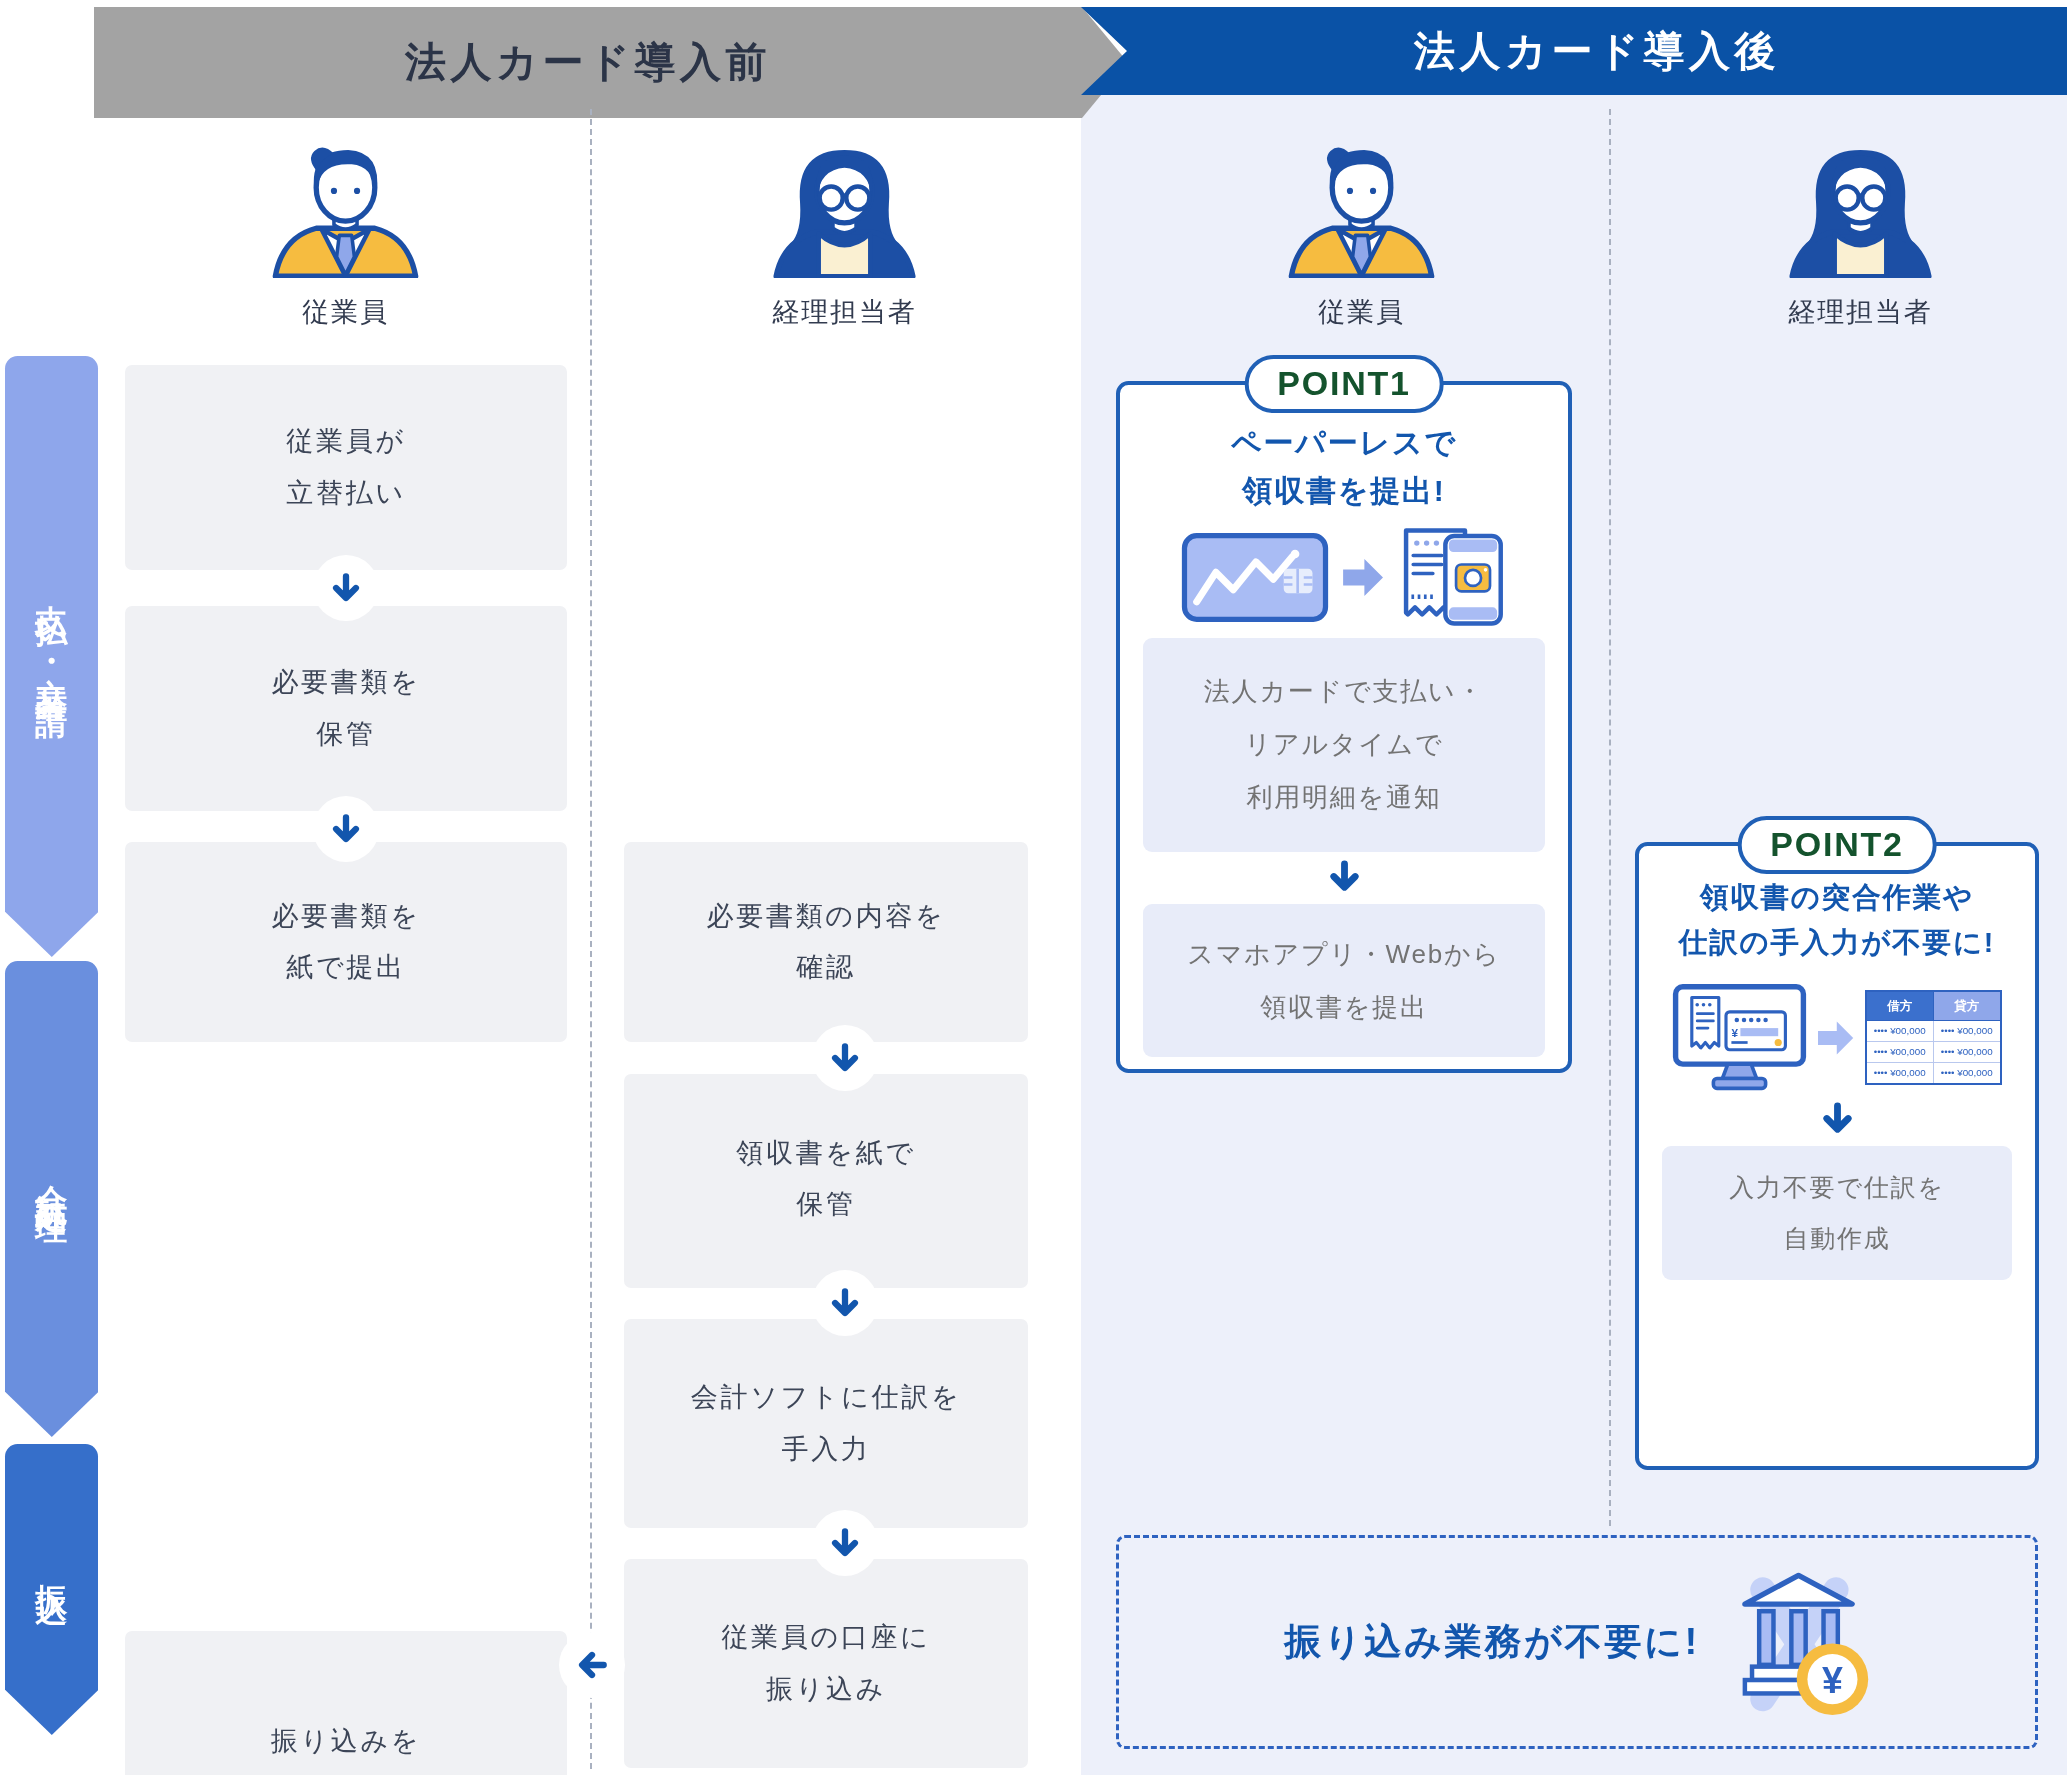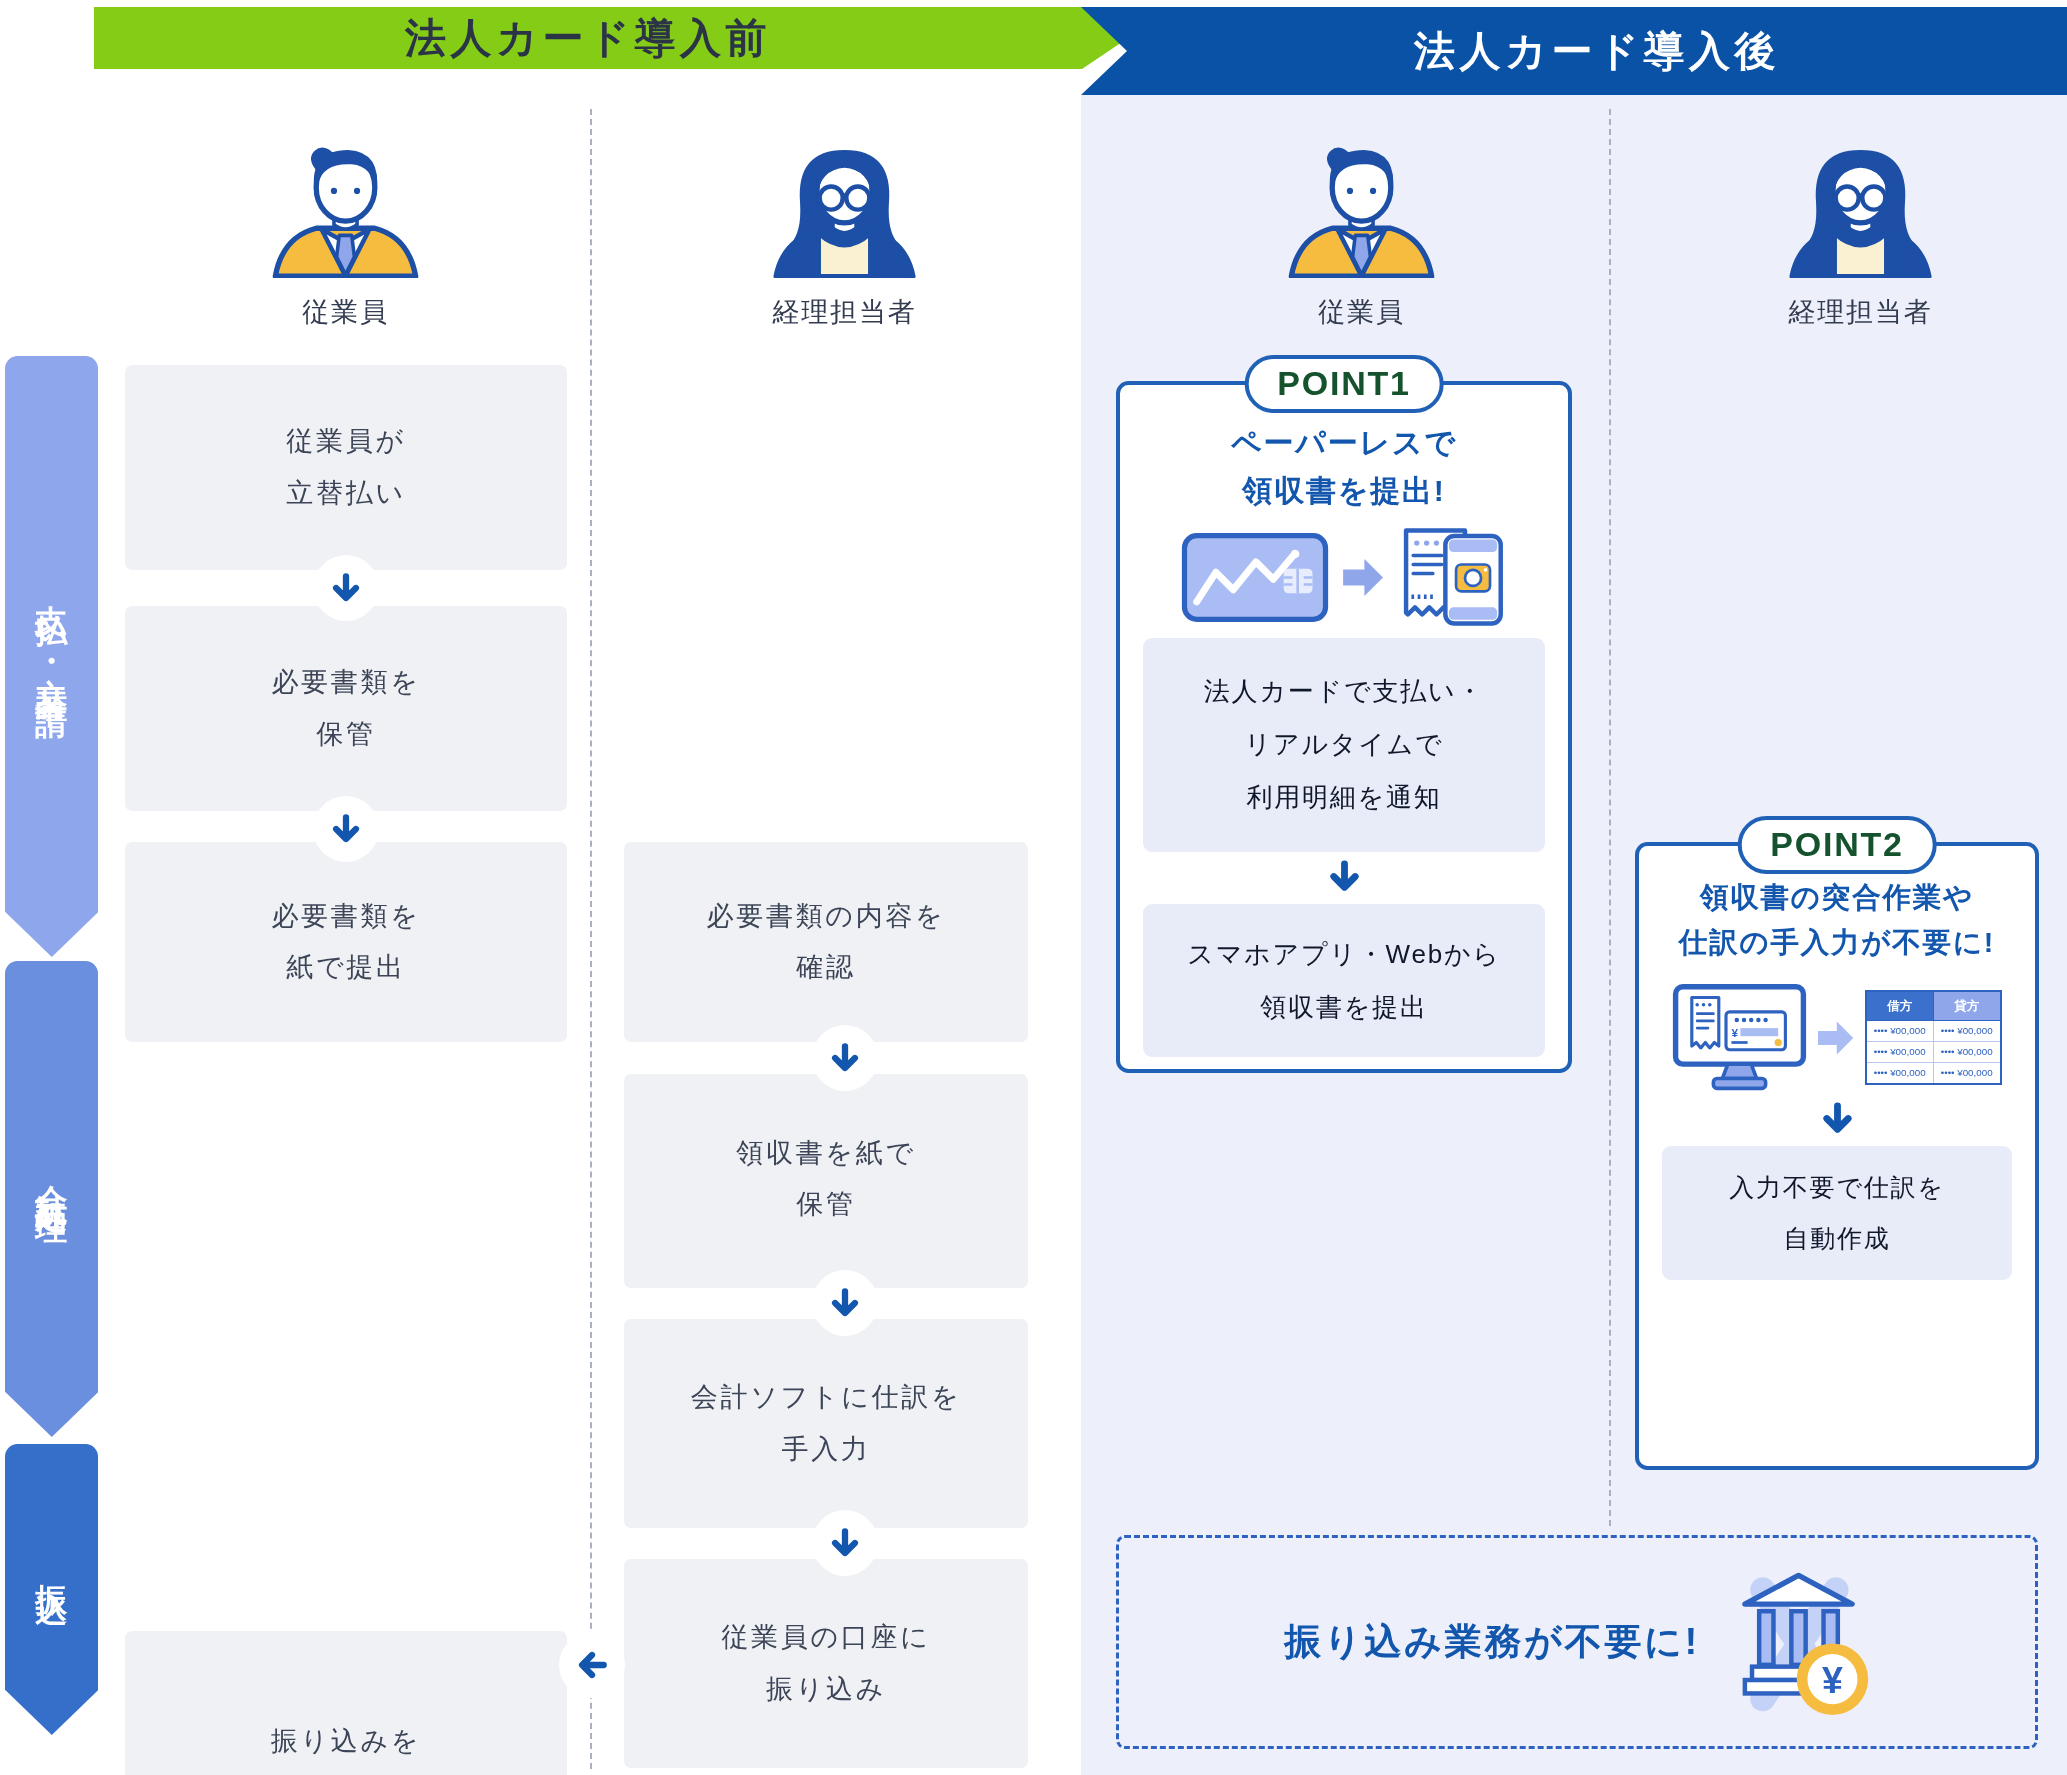--- a/index.html
+++ b/index.html
@@ -9,21 +9,21 @@
     font-family:"Liberation Sans","DejaVu Sans",sans-serif;color:#3c4557;
   }
   .abs{position:absolute;}
 
   
   .right-bg{left:1081px;top:95px;width:986px;height:1680px;background:#edf0fa;}
 
   
   .header{display:flex;align-items:center;justify-content:center;
     font-size:41px;font-weight:bold;letter-spacing:4.5px;}
-  .header-before{left:94px;top:7.1px;width:1034px;height:62px;background:#84cc16;color:#2b3447;
+  .header-before{left:94px;top:7.1px;width:1034px;height:111px;background:#a3a3a3;color:#2b3447;
     clip-path:polygon(0 0,calc(100% - 46px) 0,100% 50%,calc(100% - 46px) 100%,0 100%);
     padding-right:46px;}
   .header-after{left:1081px;top:7.1px;width:986px;height:88px;background:#0a52a6;color:#ffffff;
     clip-path:polygon(0 0,100% 0,100% 100%,0 100%,46px 50%);
     padding-left:46px;}
 
   
   .divider{width:0;border-left:2.7px dashed #a9b1c0;}
   .divider1{left:590px;top:109px;height:1660px;}
   .divider2{left:1609px;top:109px;height:1417px;}
@@ -52,21 +52,21 @@
 
   
   .point-box{background:#fff;border:4.5px solid #2060b6;border-radius:12.5px;
     display:flex;flex-direction:column;align-items:center;}
   .point-badge{position:absolute;top:-30px;left:50%;transform:translateX(-50%);
     background:#fff;border:4.5px solid #2060b6;border-radius:53px;padding:5.3px 28.5px;
     font-size:34px;font-weight:bold;color:#14532d;letter-spacing:1.8px;white-space:nowrap;}
   .point-title{font-weight:bold;color:#1256ad;text-align:center;line-height:1.6;
     letter-spacing:1.8px;white-space:pre-line;}
   .inner-step{background:#e8ecf9;border-radius:9px;width:calc(100% - 46px);
-    text-align:center;font-size:26px;line-height:2.05;letter-spacing:1.8px;color:#0f172a;
+    text-align:center;font-size:26px;line-height:2.05;letter-spacing:1.8px;color:#737373;
     white-space:pre-line;display:flex;align-items:center;justify-content:center;}
   .flow-arrow{margin:5.3px 0;}
 
   .illo-row{display:flex;align-items:center;justify-content:center;gap:14.3px;}
 
   
   table.journal{border-collapse:collapse;background:#fff;border:2.7px solid #2e62c0;border-radius:5.3px;}
   table.journal th{font-size:12.5px;font-weight:bold;color:#fff;padding:5.3px 9px;border:0.9px solid #2e62c0;}
   table.journal th.debit{background:#3b70cd;}
   table.journal th.credit{background:#8fa7ea;}

